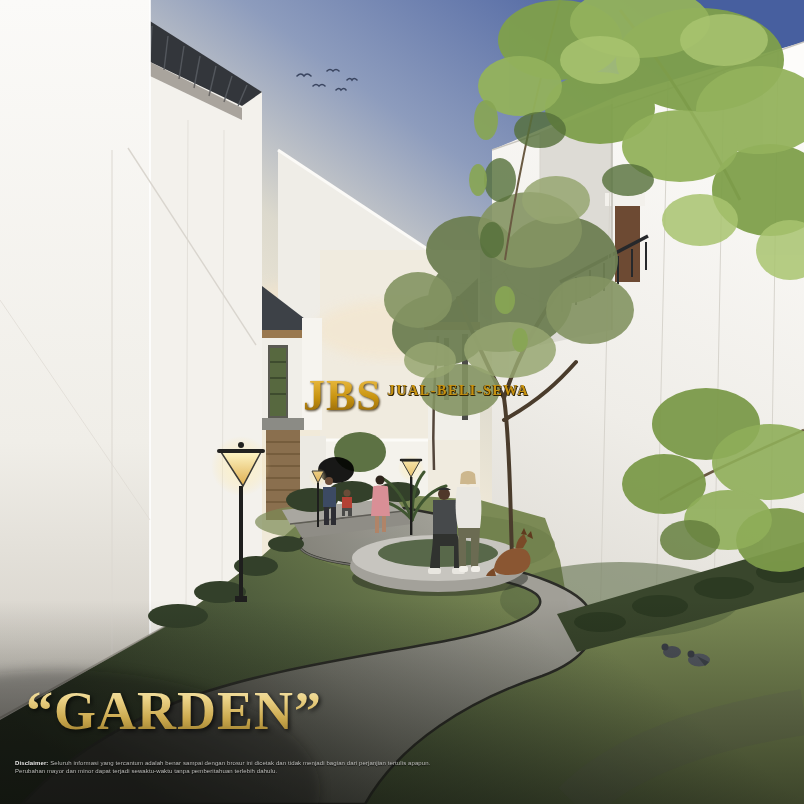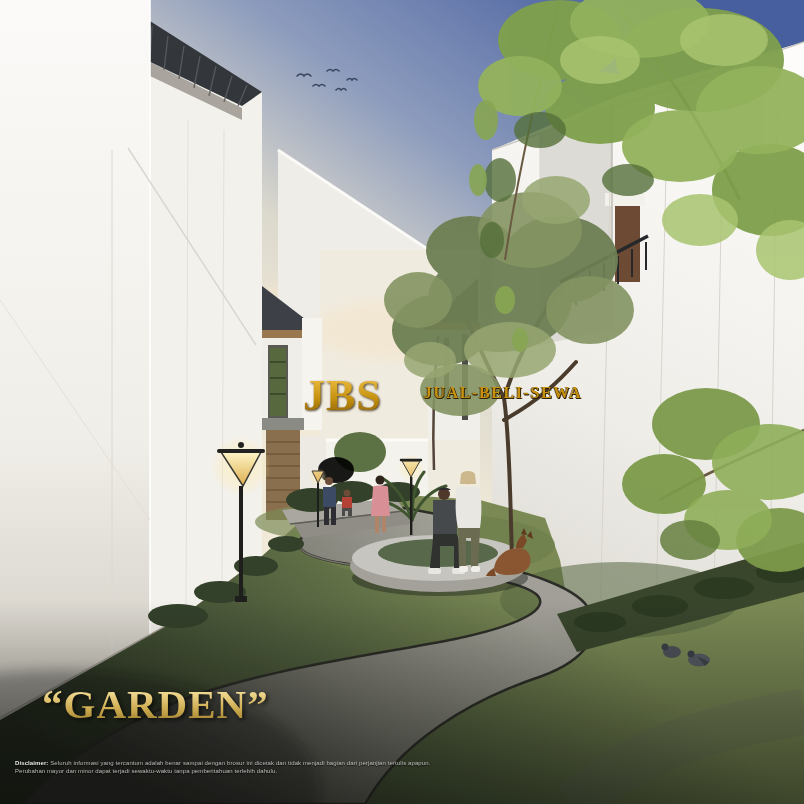--- a/index.html
+++ b/index.html
@@ -9,31 +9,31 @@
 
   
   .watermark{position:absolute;left:303px;top:375px;display:flex;gap:6px;
              align-items:flex-start;pointer-events:none;}
   .wm-logo{font-family:"Liberation Serif",serif;font-weight:bold;font-size:44px;
            line-height:.95;letter-spacing:1px;
            background:linear-gradient(180deg,#edbd43 5%,#c6920f 55%,#8a5f08 100%);
            -webkit-background-clip:text;background-clip:text;color:transparent;
            filter:drop-shadow(1px 1px 1px rgba(43,28,2,.85));}
   .wm-text{display:flex;flex-direction:column;margin-top:7px;}
-  .wm-line{font-family:"Liberation Serif",serif;font-weight:bold;font-size:16px;
+  .wm-line{font-family:"Liberation Serif",serif;font-weight:bold;font-size:14px;
            letter-spacing:1.6px;line-height:1.35;color:#c8920f;
-           text-shadow:1px 1px 0 #2e2104,-1px 0 0 rgba(64,44,6,.7),0 1px 0 #241a03;margin-left:36px;}
+           text-shadow:1px 1px 0 #2e2104,-1px 0 0 rgba(64,44,6,.7),0 1px 0 #241a03;}
 
   
   .garden-title{position:absolute;left:26px;top:680px;
-                font-family:"Liberation Serif",serif;font-weight:bold;font-size:41px;
+                font-family:"Liberation Serif",serif;font-weight:bold;font-size:54px;
                 letter-spacing:1px;
                 background:linear-gradient(180deg,#f8eec4 0%,#ecd388 30%,#cba94e 62%,#8a6c20 100%);
                 -webkit-background-clip:text;background-clip:text;color:transparent;
-                filter:drop-shadow(2px 2px 2px rgba(0,0,0,.65));pointer-events:none;margin-left:16px;}
+                filter:drop-shadow(2px 2px 2px rgba(0,0,0,.65));pointer-events:none;}
 
   
   .disclaimer{position:absolute;left:15px;top:760px;width:640px;
               font-size:6px;line-height:7.5px;color:#bdbdbb;letter-spacing:.1px;
               text-shadow:0 1px 1px rgba(0,0,0,.8);pointer-events:none;}
   .disclaimer b{color:#e9e9e7;}
 </style>
 </head>
 <body>
 

